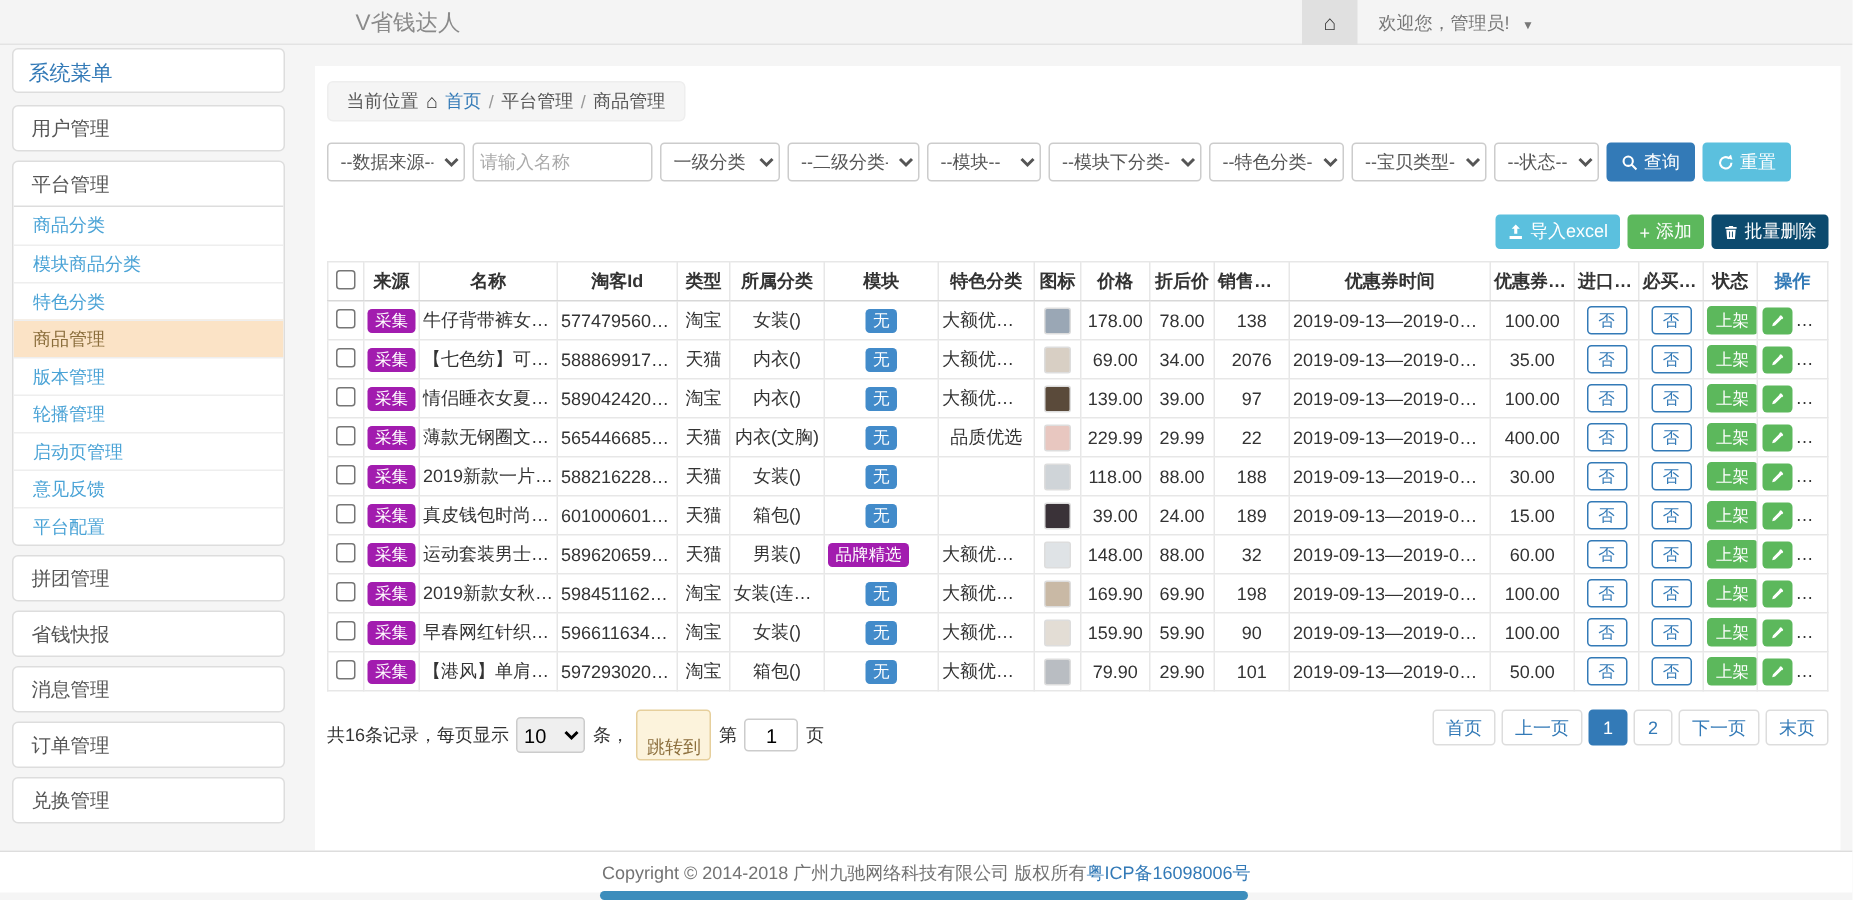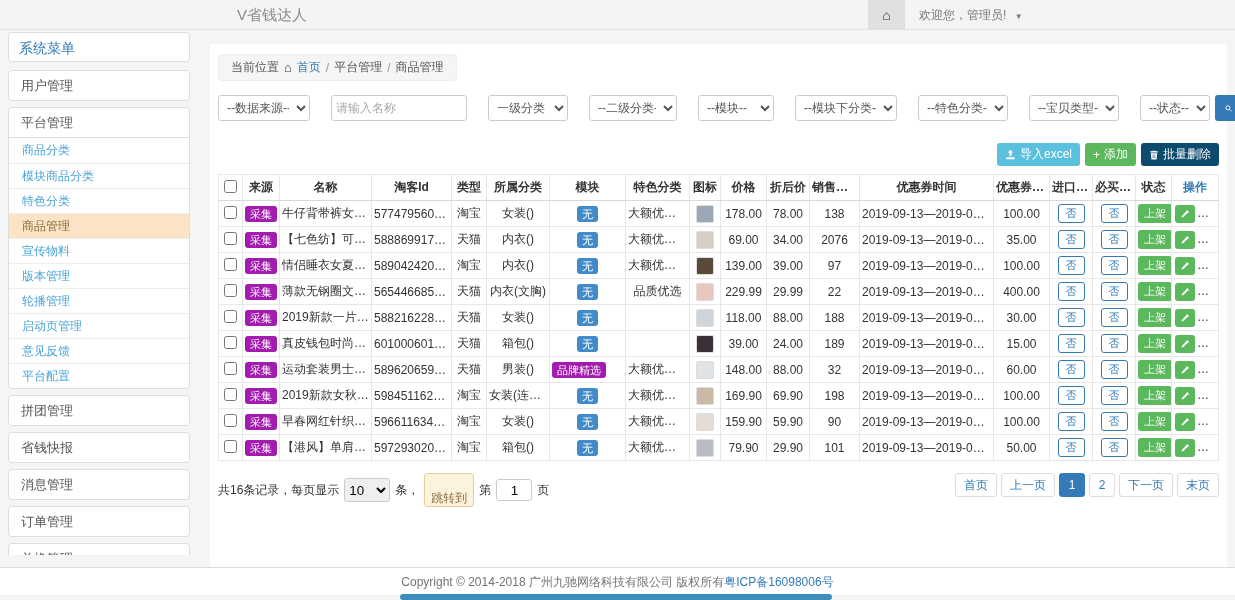--- a/index.html
+++ b/index.html
@@ -30,21 +30,21 @@
 
   
   .content{position:absolute;left:210px;top:44px;width:1017px;height:523px;background:#fff;padding:8px 8px 0}
   .breadcrumb{display:inline-flex;align-items:center;gap:5px;background:#f5f5f5;border:1px solid #eee;
               border-radius:4px;padding:4px 12px;margin:2px 0 10px;color:#555}
   .bc-home{color:#333;font-size:13px}
   .bc-link{color:#337ab7}
   .bc-sep{color:#999}
 
   .filterbar{display:flex;align-items:center;gap:5px;margin-top:4px}
-  .filter-controls{display:inline-flex;gap:21px}
+  .filter-controls{display:inline-flex;gap:5px}
   .filter-select,.filter-input{height:26px;border:1px solid #ccc;border-radius:3px;background:#fff;
        color:#555;font-size:12px;padding:0 4px;font-family:inherit}
   .filter-input::placeholder{color:#aaa}
 
   .btn{display:inline-flex;align-items:center;gap:4px;border:none;border-radius:3px;color:#fff;
        font-size:12px;height:26px;padding:0 10px;cursor:pointer;font-family:inherit}
   .btn-primary{background:#337ab7}
   .btn-info{background:#5bc0de}
   .btn-success{background:#5cb85c}
   .btn-danger-light{background:#0c4a6e}
@@ -111,21 +111,20 @@
       <div class="menu-box">
         <div class="menu-head">用户管理</div>
       </div>
       <div class="menu-box">
         <div class="menu-head">平台管理</div>
         <div class="submenu">
           <a class="submenu-item">商品分类</a>
           <a class="submenu-item">模块商品分类</a>
           <a class="submenu-item">特色分类</a>
           <a class="submenu-item active">商品管理</a>
-          <a class="submenu-item">宣传物料</a>
           <a class="submenu-item">版本管理</a>
           <a class="submenu-item">轮播管理</a>
           <a class="submenu-item">启动页管理</a>
           <a class="submenu-item">意见反馈</a>
           <a class="submenu-item">平台配置</a>
         </div>
       </div>
       <div class="menu-box">
         <div class="menu-head">拼团管理</div>
       </div>
@@ -152,21 +151,21 @@
     <a class="bc-link">首页</a>
     <span class="bc-sep">/</span>
     <span>平台管理</span>
     <span class="bc-sep">/</span>
     <span>商品管理</span>
   </div>
 
   <div class="filterbar">
     <span class="filter-controls">
         <select class="filter-select" style="width: 92px;"><option>--数据来源--</option></select>
-        <input class="filter-input" placeholder="请输入名称" style="width: 136px;">
+        <input class="filter-input" placeholder="请输入名称" style="width: 120px;">
         <select class="filter-select" style="width: 80px;"><option>一级分类</option></select>
         <select class="filter-select" style="width: 88px;"><option>--二级分类--</option></select>
         <select class="filter-select" style="width: 76px;"><option>--模块--</option></select>
         <select class="filter-select" style="width: 102px;"><option>--模块下分类--</option></select>
         <select class="filter-select" style="width: 90px;"><option>--特色分类--</option></select>
         <select class="filter-select" style="width: 90px;"><option>--宝贝类型--</option></select>
         <select class="filter-select" style="width: 70px;"><option>--状态--</option></select>
       </span>
     <button class="btn btn-primary">
       <svg width="11" height="11" viewBox="0 0 16 16">

